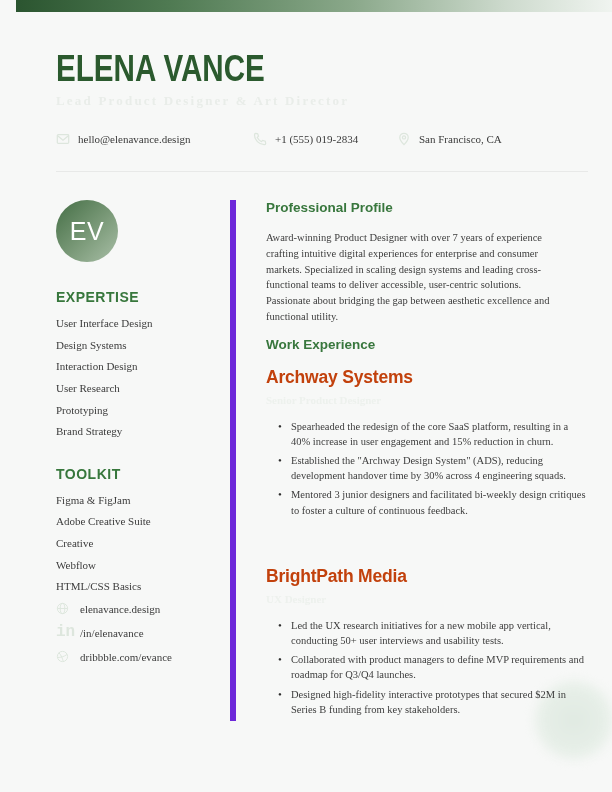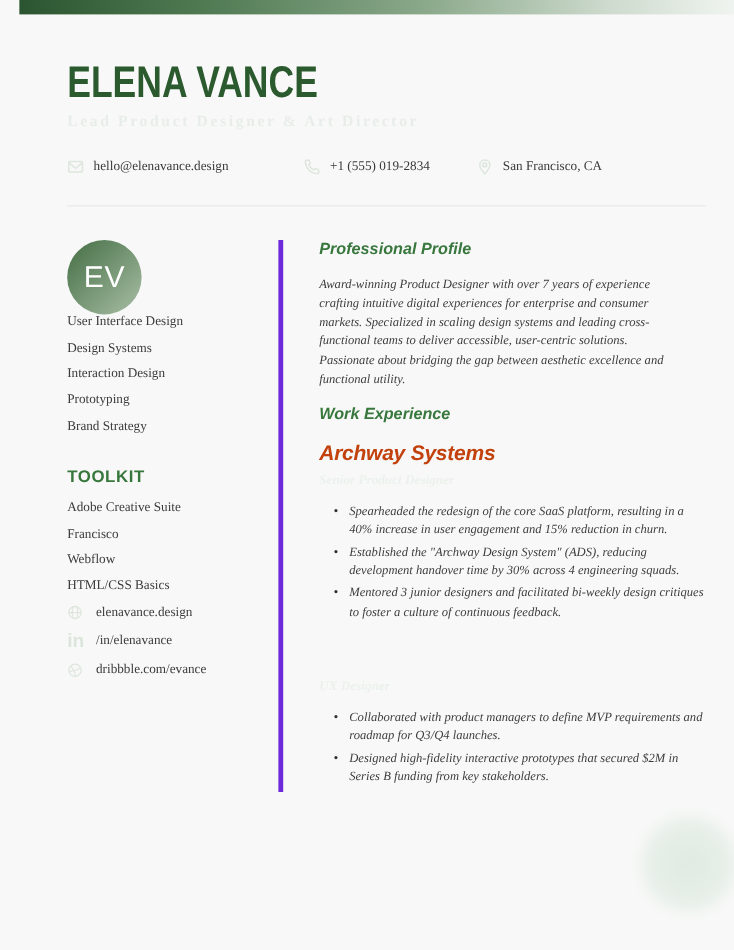--- a/index.html
+++ b/index.html
@@ -45,52 +45,52 @@
   .cicon svg { display:block; width:14px; height:14px; stroke:#dde6dd; fill:none; stroke-width:1.4; }
 
   .divider {
     border:none; border-top:1px solid #e8e9e8;
     margin:25px 0 0 0;
   }
 
   .content { display:flex; margin-top:28px; position:relative; z-index:1; }
 
   
-  .sidebar { width:180px; flex:0 0 180px; border-right:4px solid #6d28d9; padding-right:20px; }
+  .sidebar { width:180px; flex:0 0 180px; border-right:6px solid #6d28d9; padding-right:20px; }
   .avatar {
     width:62px; height:62px; border-radius:50%;
     background:linear-gradient(135deg,#446e45 0%,#7b9a79 55%,#a9bfa7 100%);
     display:flex; align-items:center; justify-content:center;
   }
   .avatar span {
     font-family:"Liberation Sans", sans-serif;
     font-size:25px; color:#ffffff; font-weight:400; letter-spacing:0.5px;
   }
   .side-h {
     font-family:"Liberation Sans", sans-serif;
     font-size:14px; font-weight:700; letter-spacing:0.5px;
     color:#37773c;
     margin-top:27px; margin-bottom:12px;
   }
   .side-h.first { margin-top:27px; }
   .side-list { list-style:none; }
   .side-list li { font-size:11px; line-height:1.2; margin-bottom:8.5px; color:#3c3c3c; }
 
   .connect-list { list-style:none; }
-  .connect-list li { display:flex; gap:11px; margin-bottom:11px; font-size:11px; color:#3c3c3c; }
+  .connect-list li { display:flex; align-items:center; gap:11px; margin-bottom:11px; font-size:11px; color:#3c3c3c; }
   .sicon { width:13px; height:13px; flex:0 0 13px; }
   .sicon svg { display:block; width:13px; height:13px; stroke:#dde6dd; fill:none; stroke-width:1.2; }
   .li-glyph {
     width:13px; flex:0 0 13px; text-align:center;
-    font-family:Liberation Sans, sans-serif;
+    font-family:Liberation Mono, monospace;
     font-size:16px; font-weight:700; color:#dde6dd; line-height:13px;
   }
 
   
-  .main { flex:1; padding-left:30px;font-style:italic; }
+  .main { flex:1; padding-left:30px; }
   .section-h {
     font-family:"Liberation Sans", sans-serif;
     font-size:13.5px; font-weight:700; color:#38773d;
   }
   .profile-body {
     margin-top:15px; margin-bottom:12px;
     font-size:10.5px; line-height:1.5; color:#3d3d3d;
     max-width:302px;
   }
   .job { margin-top:0; }
@@ -167,32 +167,35 @@
 
     <hr class="divider">
 
     <div class="content">
 
       <aside class="sidebar">
         <div class="avatar">
           <span>EV</span>
         </div>
 
+        <div class="side-h first">EXPERTISE</div>
         <ul class="side-list">
           <li>User Interface Design</li>
           <li>Design Systems</li>
           <li>Interaction Design</li>
+          <li>User Research</li>
           <li>Prototyping</li>
           <li>Brand Strategy</li>
         </ul>
 
         <div class="side-h">TOOLKIT</div>
         <ul class="side-list">
+          <li>Figma &amp; FigJam</li>
           <li>Adobe Creative Suite</li>
-          <li>Francisco</li>
+          <li>Creative</li>
           <li>Webflow</li>
           <li>HTML/CSS Basics</li>
         </ul>
 
         <ul class="connect-list">
           <li>
             <span class="sicon">
               <svg viewBox="0 0 16 16">
                   <circle cx="8" cy="8" r="6.3"></circle>
                   <ellipse cx="8" cy="8" rx="2.8" ry="6.3"></ellipse>
@@ -228,22 +231,24 @@
           <div class="company">Archway Systems</div>
           <div class="role">Senior Product Designer</div>
           <ul class="bullets">
             <li>Spearheaded the redesign of the core SaaS platform, resulting in a 40% increase in user engagement and 15% reduction in churn.</li>
             <li>Established the "Archway Design System" (ADS), reducing development handover time by 30% across 4 engineering squads.</li>
             <li>Mentored 3 junior designers and facilitated bi-weekly design critiques to foster a culture of continuous feedback.</li>
           </ul>
         </section>
 
         <section class="job">
+          <div class="company">BrightPath Media</div>
           <div class="role">UX Designer</div>
           <ul class="bullets">
+            <li>Led the UX research initiatives for a new mobile app vertical, conducting 50+ user interviews and usability tests.</li>
             <li>Collaborated with product managers to define MVP requirements and roadmap for Q3/Q4 launches.</li>
             <li>Designed high-fidelity interactive prototypes that secured $2M in Series B funding from key stakeholders.</li>
           </ul>
         </section>
       </main>
 
     </div>
   </div>
 </div>
 

